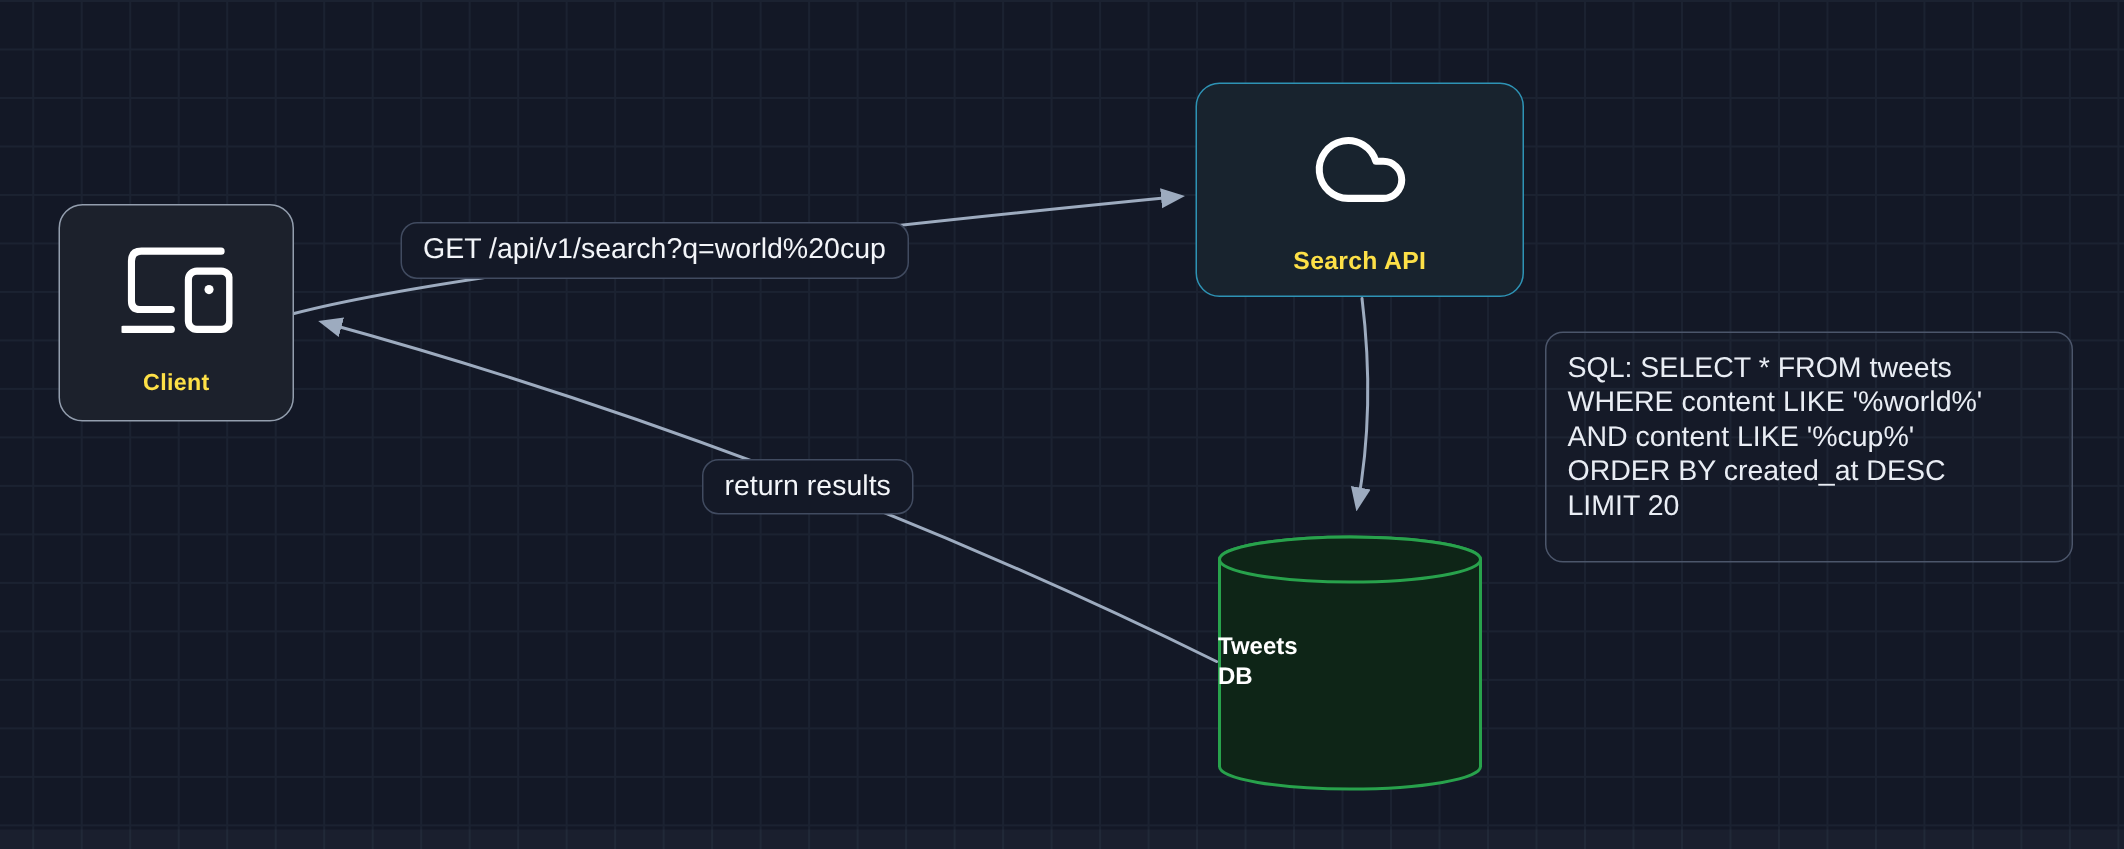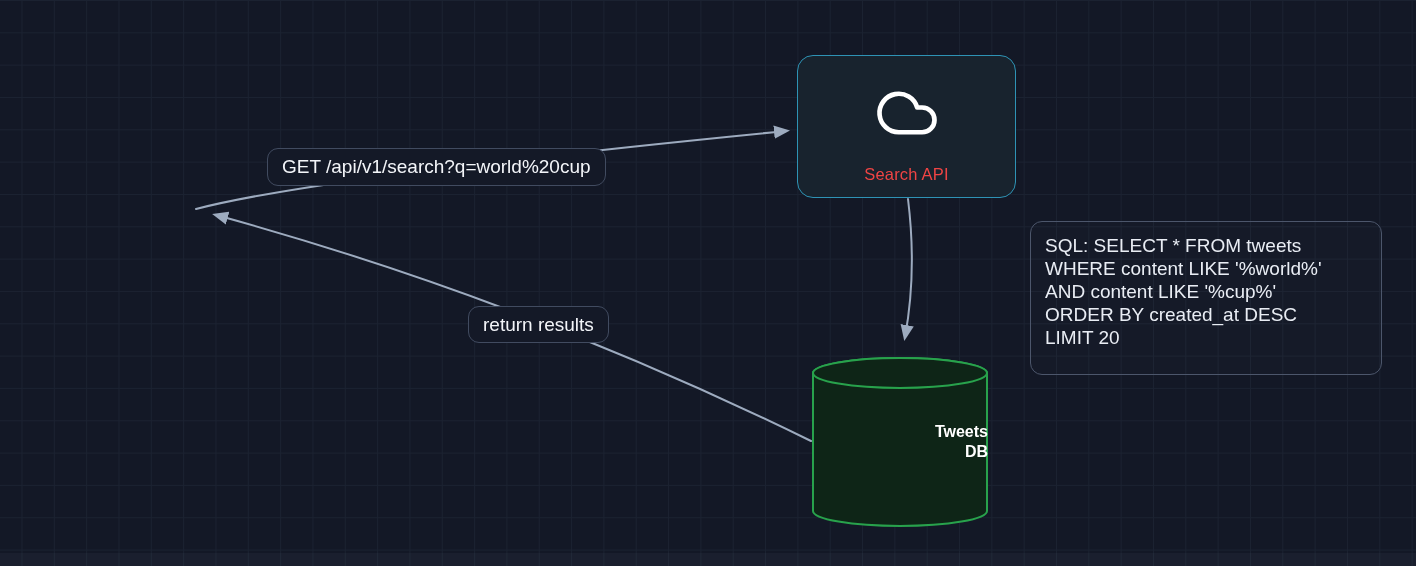--- a/index.html
+++ b/index.html
@@ -76,38 +76,38 @@
     position: absolute;
     left: 50%;
     transform: translateX(-50%);
   }
   .client .node-icon { top: 27px; }
   .api .node-icon    { top: 24px; }
   .node-label {
     position: absolute;
     left: 0; right: 0;
     text-align: center;
-    color: #ef4444;
-    font-weight: 400;
+    color: #fde047;
+    font-weight: 700;
     letter-spacing: 0.2px;
   }
   .client .node-label { bottom: 15px; font-size: 15.5px; }
   .api .node-label    { bottom: 13px; font-size: 16.5px; }
 
   .db-node {
     position: absolute;
     left: 812px; top: 356px;
     width: 176px; height: 173px;
     z-index: 3;
   }
   .db-label {
     position: absolute;
     left: 0; right: 0;
     top: 66px;
-    text-align: right;
+    text-align: left;
     color: #ffffff;
     font-weight: 700;
     font-size: 16px;
     line-height: 19.5px;
     white-space: pre-line;
   }
   .sql-note {
     position: absolute;
     left: 1030px; top: 221px;
     width: 352px; min-height: 154px;
@@ -140,20 +140,29 @@
     </defs>
     <path class="edge" d="M196 209 Q318 177 786 131" marker-end="url(#arrowhead)"></path>
     <path class="edge" d="M908 199 Q917 272 905 337" marker-end="url(#arrowhead)"></path>
     <path class="edge" d="M811 441 Q522 299 216 215" marker-end="url(#arrowhead)"></path>
   </svg>
 
   <div class="pill get-pill">GET /api/v1/search?q=world%20cup</div>
 
   <div class="pill return-pill">return results</div>
 
+  <div class="node client">
+    <svg class="node-icon" width="74" height="60" viewBox="0 0 78 62" fill="none" stroke="#ffffff" stroke-width="5" stroke-linecap="round" stroke-linejoin="round">
+      <path d="M70 3 L14 3 Q7 3 7 10 L7 38 Q7 44 13 44 L35 44"></path>
+      <path d="M1 58 L35 58"></path>
+      <rect x="47" y="17" width="29" height="41" rx="6"></rect>
+      <circle cx="61.5" cy="30" r="3.2" fill="#ffffff" stroke="none"></circle>
+    </svg>
+    <div class="node-label">Client</div>
+  </div>
 
   <div class="node api">
     <svg class="node-icon" width="84" height="66" viewBox="0 0 24 24" fill="none" stroke="#ffffff" stroke-width="1.7" stroke-linecap="round" stroke-linejoin="round">
       <path d="M17.5 19H9a7 7 0 1 1 6.71-9h1.79a4.5 4.5 0 1 1 0 9Z"></path>
     </svg>
     <div class="node-label">Search API</div>
   </div>
 
   <div class="db-node">
     <svg width="176" height="173" viewBox="0 0 176 173">

